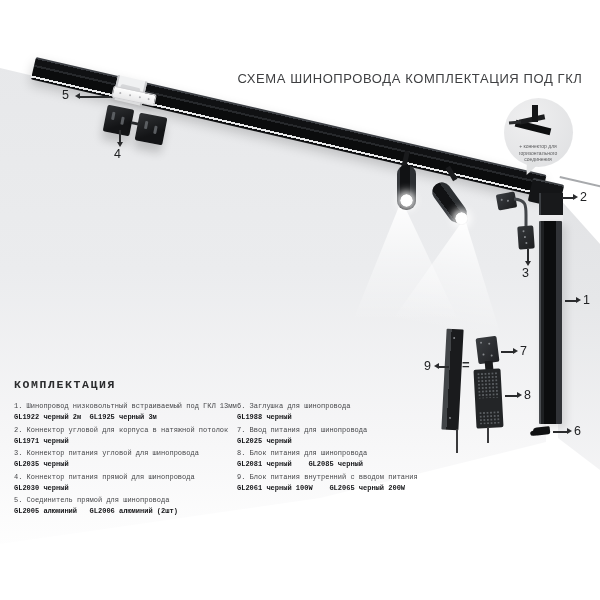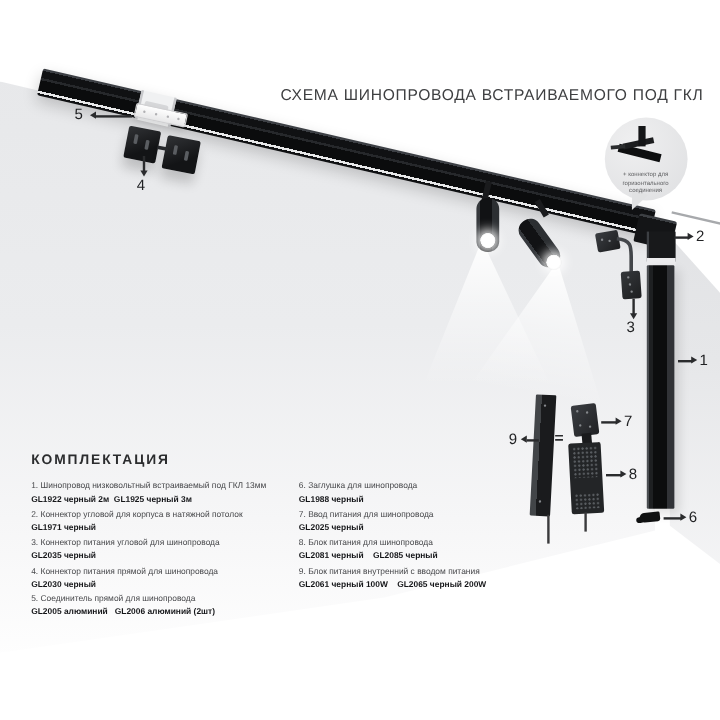--- a/index.html
+++ b/index.html
@@ -109,39 +109,39 @@
     border-left:5px solid transparent;border-right:9px solid transparent;transform:rotate(18deg);}
   .g1{left:515px;top:124px;width:36px;height:7px;background:#0e0f10;transform:rotate(14deg);}
   .g2{left:519px;top:117px;width:26px;height:5px;background:#1c1d1f;transform:rotate(-12deg);}
   .g3{left:532px;top:105px;width:6px;height:17px;background:#141517;}
   .g4{left:509px;top:121px;width:12px;height:3px;background:#2a2c2e;transform:rotate(-5deg);}
   .inset-cap{left:506px;top:143px;width:64px;text-align:center;font-size:5px;line-height:6.5px;color:#5c5d5f;}
 
   
   .title{left:225px;top:71px;width:370px;text-align:center;font-size:13px;
     letter-spacing:.6px;color:#3e3f41;font-weight:500;}
-  .komp{left:26px;top:378px;width:420px;}
+  .komp{left:14px;top:378px;width:420px;font-family:Liberation Mono, monospace;}
   .komp h2{margin:0 0 10px 0;font-size:11.5px;letter-spacing:1.6px;color:#2b2c2e;font-weight:600;}
   .cols{display:flex;}
   .col-l{width:223px;}
   .col-r{width:190px;}
   .item{margin-bottom:1.5px;}
   .item .d{font-size:7px;line-height:11px;color:#46474a;}
   .item .c{font-size:7px;line-height:11px;color:#141518;font-weight:bold;white-space:pre;}
 </style>
 </head>
 <body>
 
 <div class="page">
 
   <div class="abs wall-left"></div>
   <div class="abs wall-right"></div>
   <div class="abs ceil-line"></div>
 
-  <div class="abs title">СХЕМА ШИНОПРОВОДА ВСТРАИВАЕМОГО ПОД ГКЛ</div>
+  <div class="abs title">СХЕМА ШИНОПРОВОДА КОМПЛЕКТАЦИЯ ПОД ГКЛ</div>
 
   <div class="abs beam beam-a"></div>
   <div class="abs beam beam-b"></div>
 
   <div class="abs track-diag">
     <div class="track-slot">
       <div class="cut-l"></div>
       <div class="chan"></div>
       <div class="cut-r"></div>
     </div>

